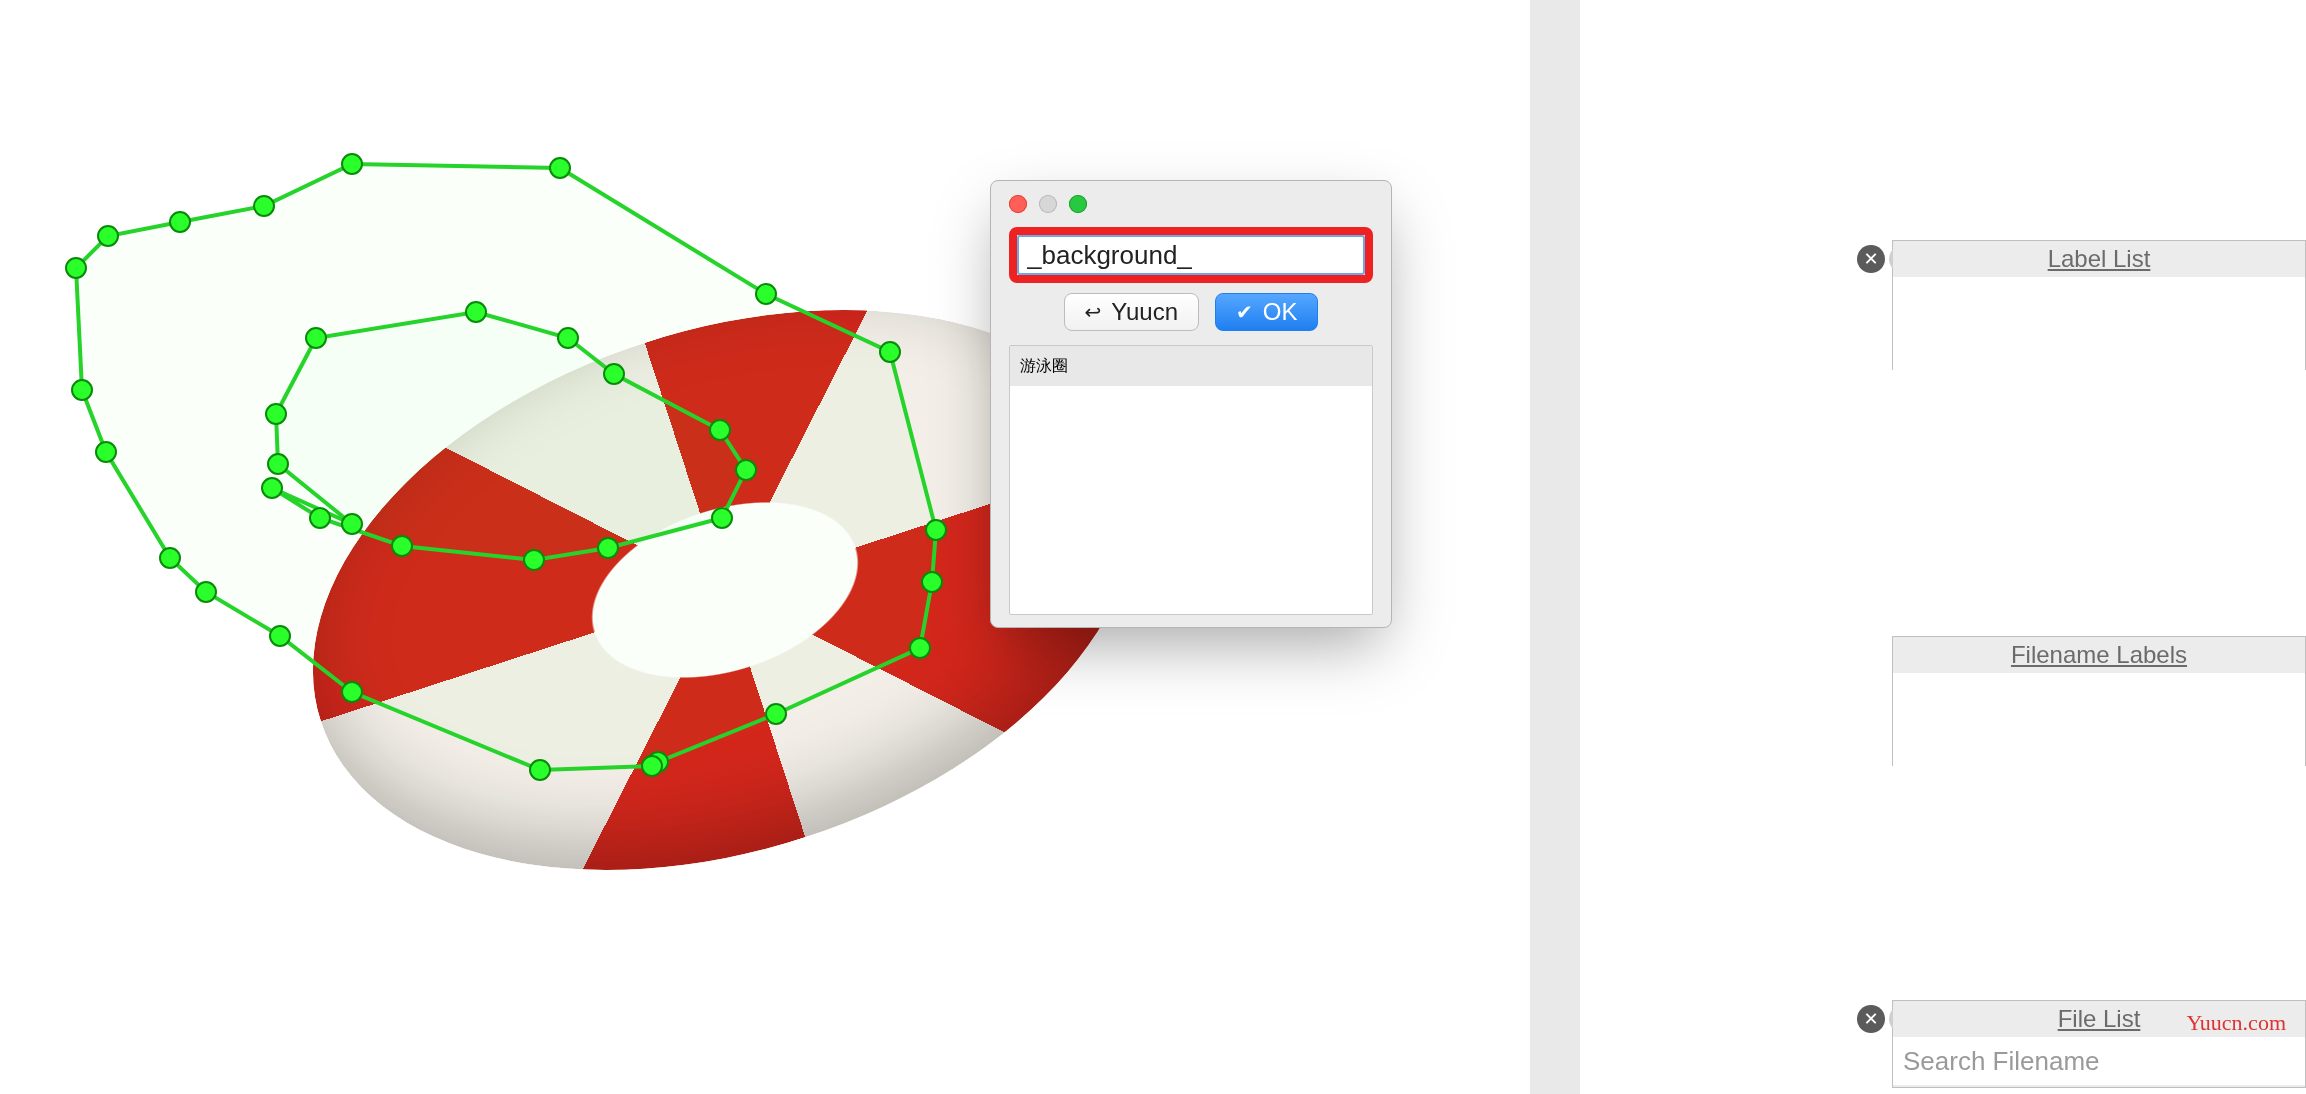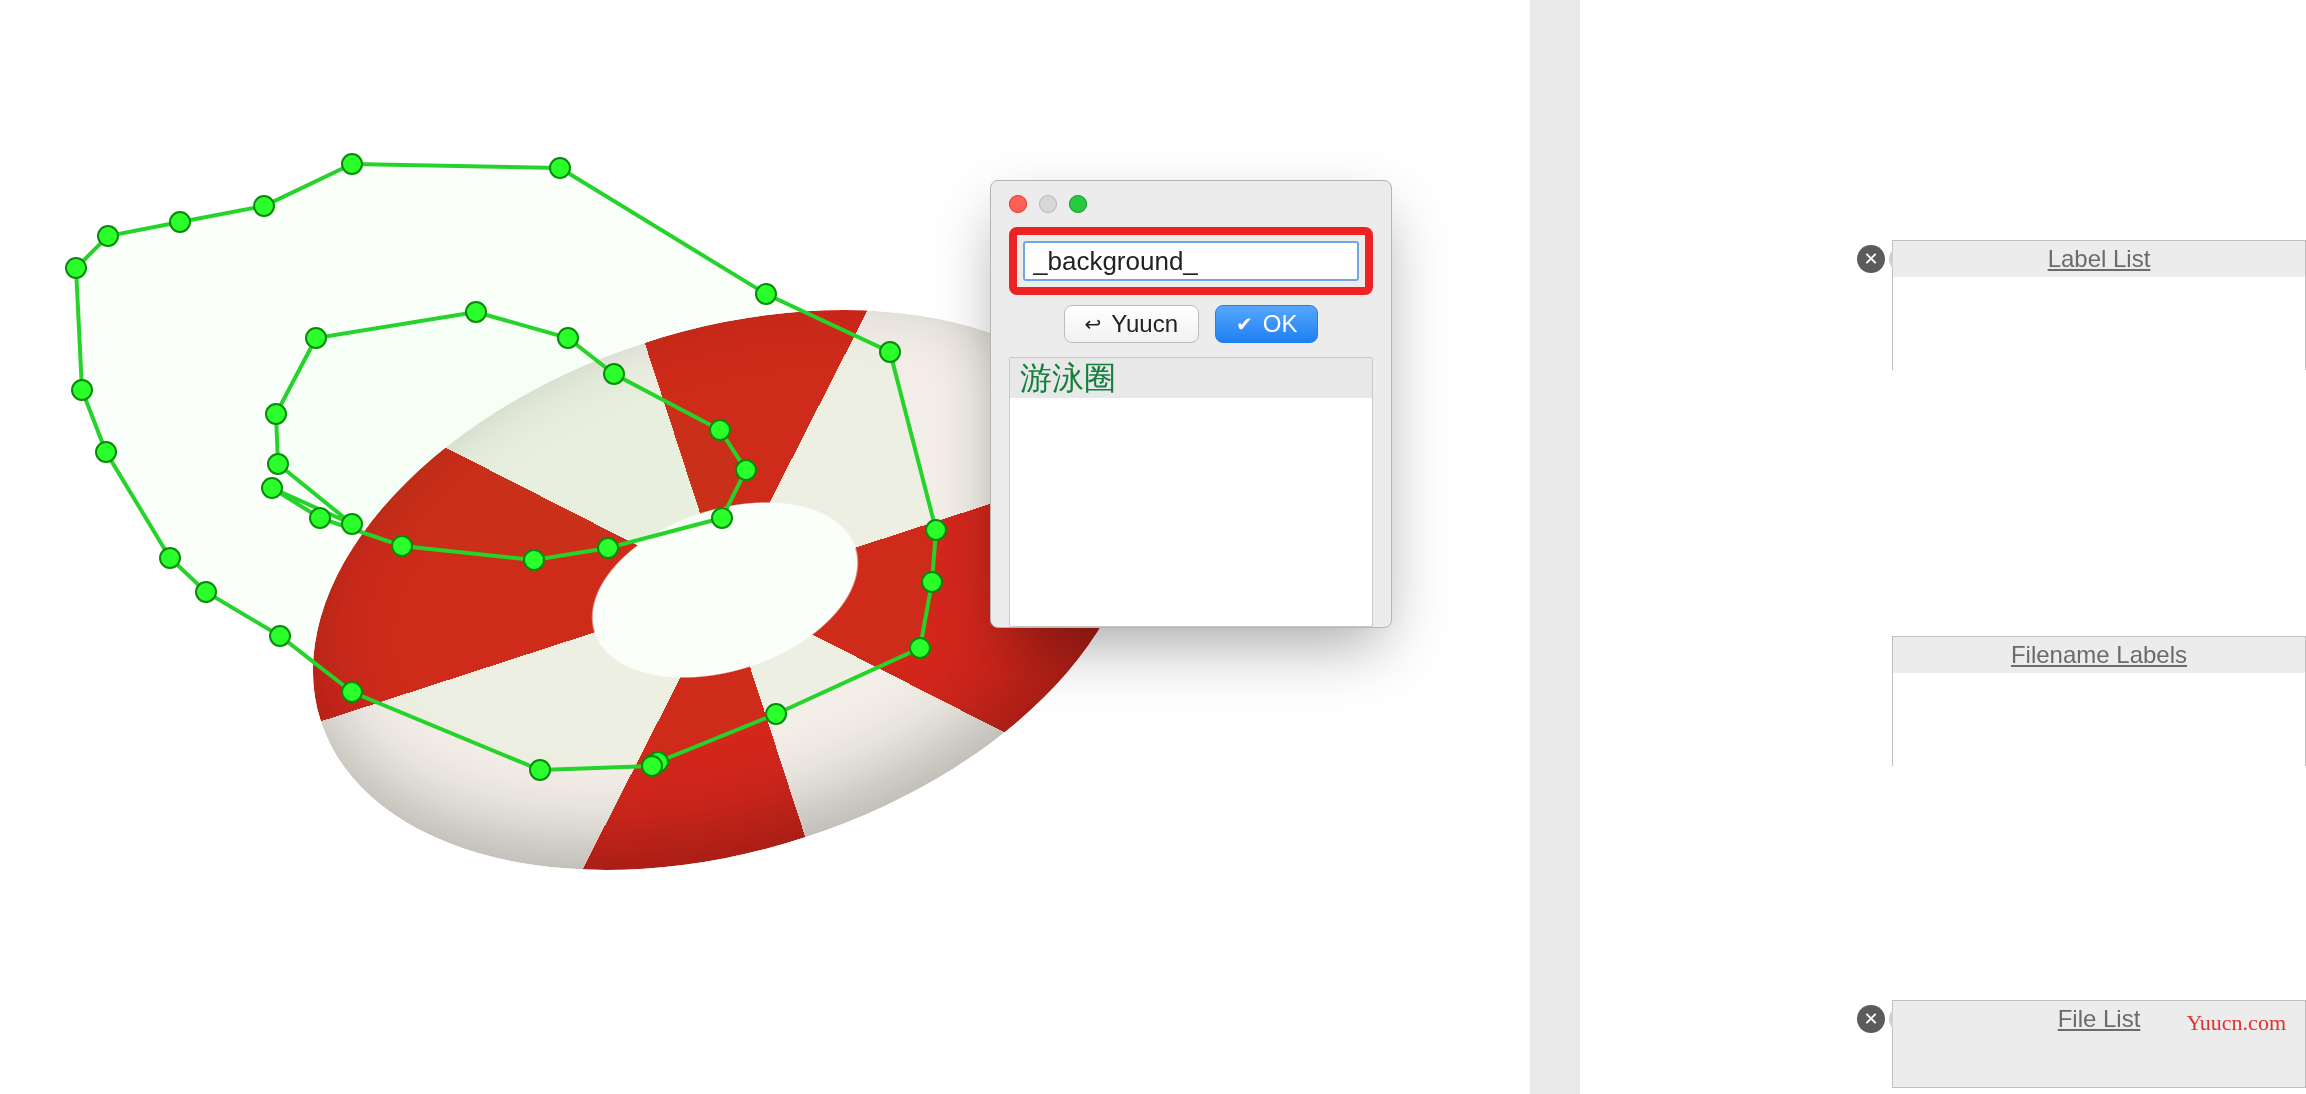--- a/index.html
+++ b/index.html
@@ -62,21 +62,21 @@
     padding:14px 18px 18px;
   }
   .traffic { display:flex; gap:12px; margin-bottom:14px; }
   .dot { width:18px; height:18px; border-radius:50%; }
   .dot.red   { background:#ff5f57; box-shadow:inset 0 0 0 1px #e24238; }
   .dot.gray  { background:#d7d7d7; box-shadow:inset 0 0 0 1px #b8b8b8; }
   .dot.green { background:#28c840; box-shadow:inset 0 0 0 1px #1f9e31; }
 
   .label-input-wrap{
     position:relative;
-    border:8px solid #e22; border-radius:8px; padding:6px; margin-bottom:10px;
+    border:8px solid #e22; border-radius:8px; padding:0; margin-bottom:10px;
   }
   .label-input{
     width:100%; height:40px; font-size:26px; padding:0 8px;
     border:2px solid #6ea7e8; border-radius:3px; outline:none;
     background:#fff; color:#222;
   }
 
   .btn-row{ display:flex; justify-content:center; gap:16px; margin-bottom:14px; }
   .btn{
     height:38px; padding:0 20px; font-size:24px; border-radius:8px;
@@ -86,21 +86,21 @@
   .btn.ok{
     background:linear-gradient(#56a7ff,#1f7ff1); border-color:#1f7ff1; color:#fff;
   }
   .btn .ic{ font-size:20px; }
 
   .label-list{
     background:#fff; border:1px solid #c9c9c9; border-radius:2px;
     height:270px; overflow:auto;
   }
   .label-list-item{
-    height:40px; line-height:40px; padding:0 10px; font-size:32px; color:#15803d;
+    height:40px; line-height:40px; padding:0 10px; font-size:16px; color:#000000;
     background:#e8e8e8;
   }
 
   .watermark{
     position:absolute; right:20px; bottom:58px; color:#d33; font-size:22px; font-family:Georgia, serif;
   }
 </style>
 </head>
 <body>
 
@@ -171,20 +171,23 @@
       <div class="dock-title">Filename Labels</div>
       <div class="dock-body" style="height:94px"></div>
     </div>
 
     <div class="dock dock-file-list">
       <div class="dock-icons">
         <span class="dock-icon close">✕</span>
         <span class="dock-icon detach">▣</span>
       </div>
       <div class="dock-title">File List</div>
+      <div class="dock-body">
+        <input class="filelist-search" placeholder="Search Filename" style="">
+      </div>
     </div>
   </div>
 
   <div class="dialog">
     <div class="traffic">
       <span class="dot red"></span>
       <span class="dot gray"></span>
       <span class="dot green"></span>
     </div>
 

